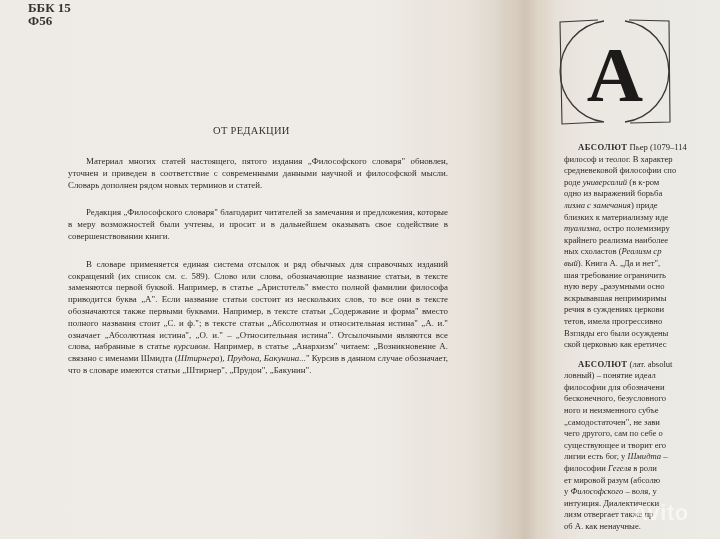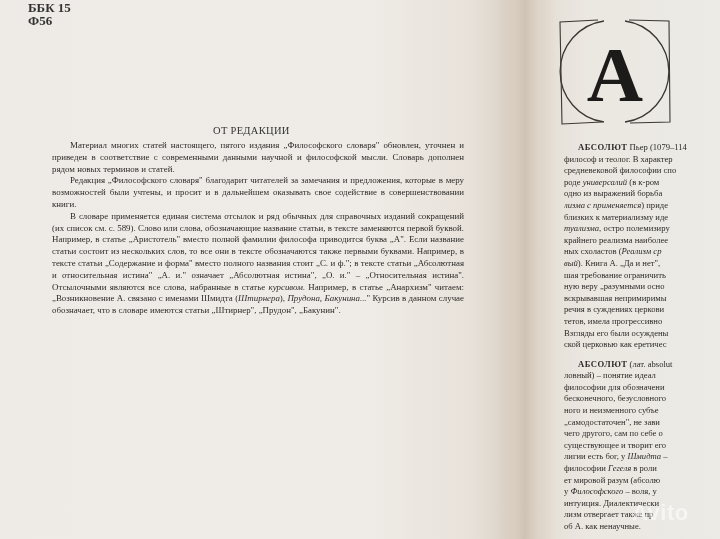--- a/index.html
+++ b/index.html
@@ -27,21 +27,21 @@
 
   .heading {
     position: absolute; left: 213px; top: 125px;
     font-size: 10.5px; letter-spacing: 0.3px; color: #333;
   }
 
   .preface {
     position: absolute; left: 52px; top: 140px; width: 412px;
     font-size: 8.9px; line-height: 11.8px; text-align: justify; color: #2d2b29;
   }
-  .preface p { margin: 0; text-indent: 18px; }
+  .preface p { margin: 16px; text-indent: 18px; }
   .preface .ital { font-style: italic; }
 
   .emblem { position: absolute; left: 558px; top: 18px; width: 113px; height: 108px; }
 
   .entries {
     position: absolute; left: 564px; top: 142px; width: 170px;
     font-size: 8.6px; line-height: 11.6px; color: #2c2a28;
     white-space: nowrap; overflow: hidden;
   }
   .entries .line { display: block; }
@@ -86,21 +86,21 @@
       <text x="57" y="83" text-anchor="middle" font-family="Liberation Serif, serif" font-weight="bold" font-size="78" fill="#1d1b1a">А</text>
     </svg>
   </div>
 
   <div class="entries" id="entries">
       <span class="line indent"><span class="hw">АБСОЛЮТ</span> Пьер (1079–114</span>
       <span class="line">философ и теолог. В характер</span>
       <span class="line">средневековой философии спо</span>
       <span class="line">роде <span class="it">универсалий</span> (в к-ром</span>
       <span class="line">одно из выражений борьба</span>
-      <span class="line"><span class="it">лизма с применяется</span>) приде</span>
+      <span class="line"><span class="it">лизма с замечания</span>) приде</span>
       <span class="line">близких к материализму иде</span>
       <span class="line"><span class="it">туализма</span>, остро полемизиру</span>
       <span class="line">крайнего реализма наиболее</span>
       <span class="line">ных схоластов (<span class="it">Реализм ср</span></span>
       <span class="line"><span class="it">вый</span>). Книга А. „Да и нет",</span>
       <span class="line">шая требование ограничить</span>
       <span class="line">ную веру „разумными осно</span>
       <span class="line">вскрывавшая непримиримы</span>
       <span class="line">речия в суждениях церкови</span>
       <span class="line">тетов, имела прогрессивно</span>

